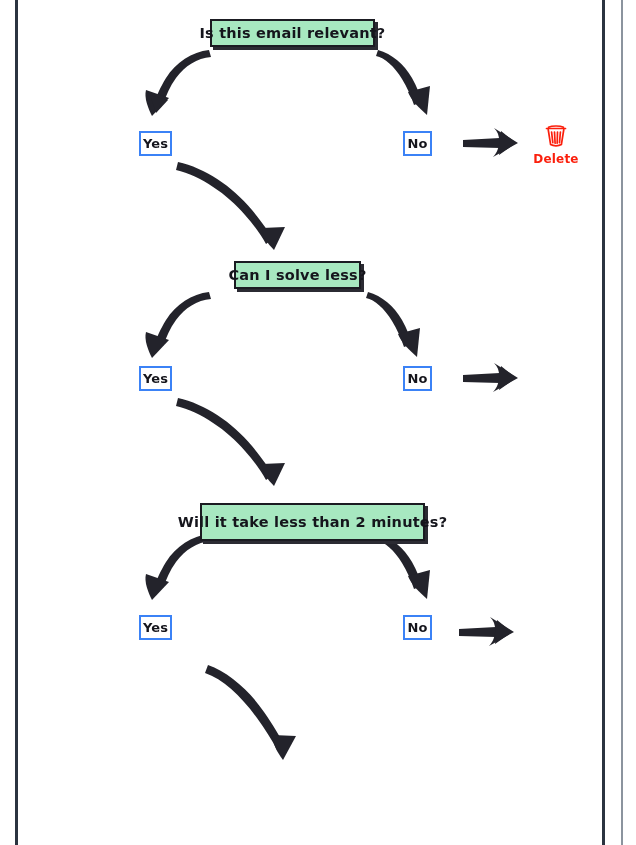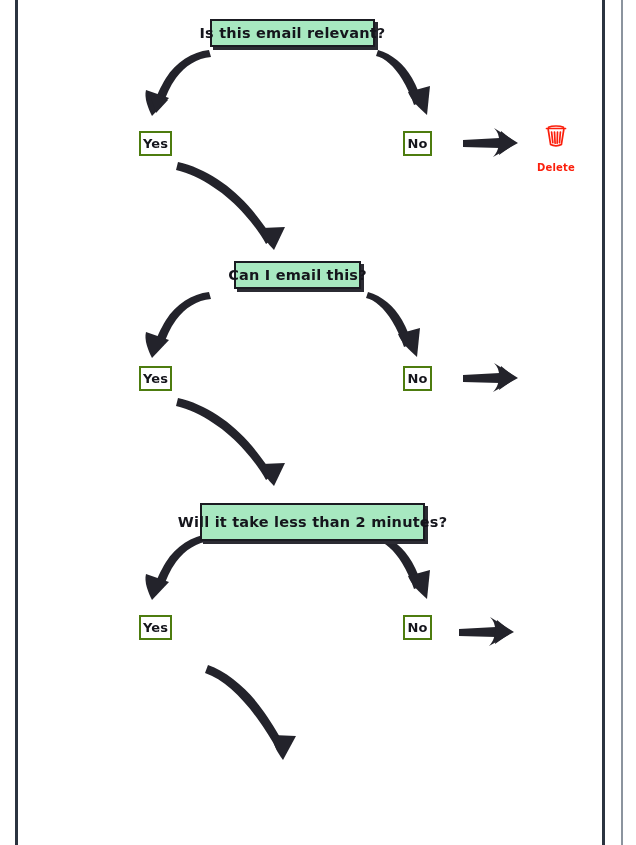--- a/index.html
+++ b/index.html
@@ -49,21 +49,21 @@
     box-shadow: 3px 3px 0 #2b2b33;
     white-space: nowrap;
     box-sizing: border-box;
     padding: 12px 9px;
   }
 
   
   .yn-box {
     position: absolute;
     background: #ffffff;
-    border: 2px solid #4d7c0f;
+    border: 2px solid #3b82f6;
     color: #15151c;
     font-family: "DejaVu Sans", sans-serif;
     font-weight: bold;
     font-size: 13px;
     display: flex;
     align-items: center;
     justify-content: center;
     box-sizing: border-box;
   }
 
@@ -72,24 +72,24 @@
     position: absolute;
     display: flex;
     flex-direction: column;
     align-items: center;
     width: 110px;
   }
   .outcome-label {
     color: #fb1f0c;
     font-family: "DejaVu Sans", sans-serif;
     font-weight: bold;
-    font-size: 10px;
+    font-size: 12px;
     letter-spacing: 0.2px;
     white-space: nowrap;
-    margin-top: 12px;
+    margin-top: 2px;
   }
   .outcome-icon {
     display: block;
     line-height: 0;
   }
 
   svg { display: block; overflow: visible; }
   .ink { fill: #23232b; }
 </style>
 </head>
@@ -205,21 +205,21 @@
     </g>
 
     <g>
       <path class="ink" d="M459,629 L496,627 L497,620 L512,632 L495,644 L496,637 L459,636 Z"></path>
       <path class="ink" d="M490,617 L514,632 L489,646 C496,639 498,624 490,617 Z"></path>
     </g>
   </svg>
 
   <div class="decision-box" style="left:210px; top:19px; width:165px; height:26px;">Is this email relevant?</div>
 
-  <div class="decision-box" style="left:234px; top:261px; width:127px; height:26px;">Can I email this?</div>
+  <div class="decision-box" style="left:234px; top:261px; width:127px; height:26px;">Can I solve less?</div>
 
   <div class="decision-box" style="left:200px; top:503px; width:225px; height:38px;">Will it take less than 2 minutes?</div>
 
   <div class="yn-box" style="left:139px; top:131px; width:33px; height:25px;">Yes</div>
   <div class="yn-box" style="left:403px; top:131px; width:29px; height:25px;">No</div>
 
   <div class="yn-box" style="left:139px; top:366px; width:33px; height:25px;">Yes</div>
   <div class="yn-box" style="left:403px; top:366px; width:29px; height:25px;">No</div>
 
   <div class="yn-box" style="left:139px; top:615px; width:33px; height:25px;">Yes</div>

